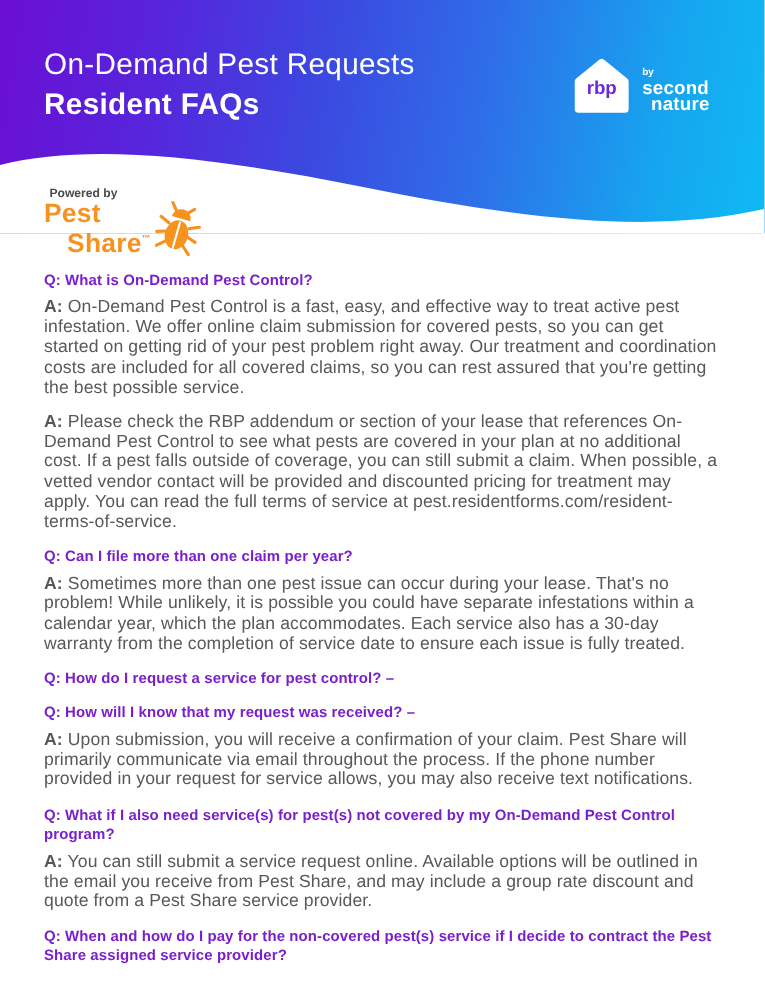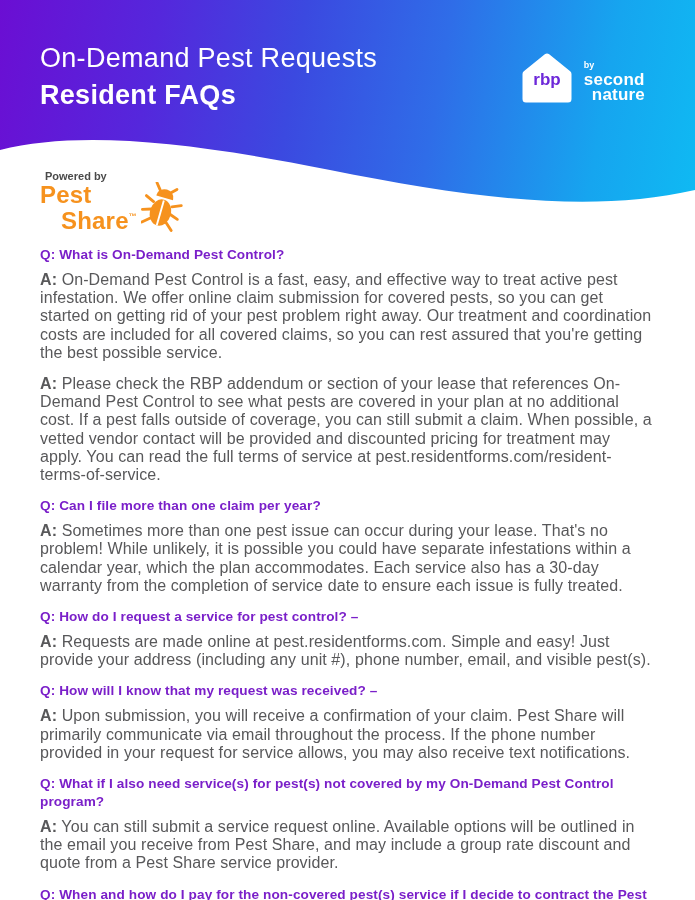--- a/index.html
+++ b/index.html
@@ -143,21 +143,20 @@
       <p class="answer"><b>A:</b> <span>Please check the RBP addendum or section of your lease that references On-Demand Pest Control to see what pests are covered in your plan at no additional cost. If a pest falls outside of coverage, you can still submit a claim. When possible, a vetted vendor contact will be provided and discounted pricing for treatment may apply. You can read the full terms of service at pest.residentforms.com/resident-terms-of-service.</span></p>
     </div>
 
     <div class="faq-item">
       <div class="question">Q: Can I file more than one claim per year?</div>
       <p class="answer"><b>A:</b> <span>Sometimes more than one pest issue can occur during your lease. That's no problem! While unlikely, it is possible you could have separate infestations within a calendar year, which the plan accommodates. Each service also has a 30-day warranty from the completion of service date to ensure each issue is fully treated.</span></p>
     </div>
 
     <div class="faq-item">
       <div class="question">Q: How do I request a service for pest control? –</div>
-      <p class="answer"><b>A:</b> <span>Requests are made online at pest.residentforms.com. Simple and easy! Just provide your address (including any unit #), phone number, email, and visible pest(s).</span></p>
     </div>
 
     <div class="faq-item">
       <div class="question">Q: How will I know that my request was received? –</div>
       <p class="answer"><b>A:</b> <span>Upon submission, you will receive a confirmation of your claim. Pest Share will primarily communicate via email throughout the process. If the phone number provided in your request for service allows, you may also receive text notifications.</span></p>
     </div>
 
     <div class="faq-item">
       <div class="question">Q: What if I also need service(s) for pest(s) not covered by my On-Demand Pest Control program?</div>
       <p class="answer"><b>A:</b> <span>You can still submit a service request online. Available options will be outlined in the email you receive from Pest Share, and may include a group rate discount and quote from a Pest Share service provider.</span></p>

